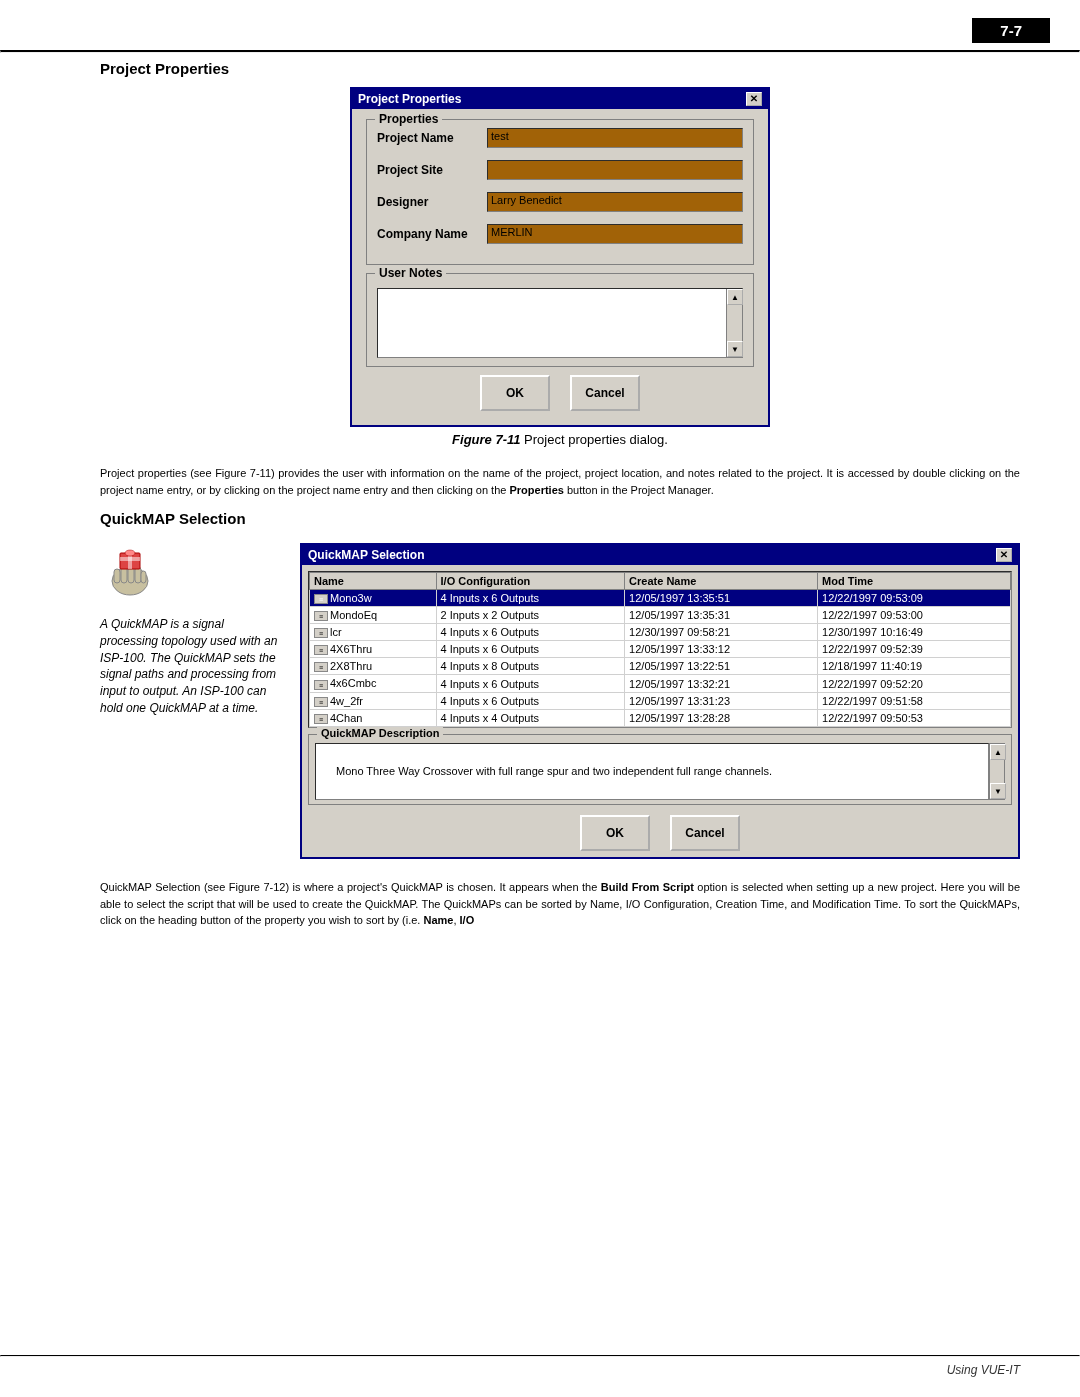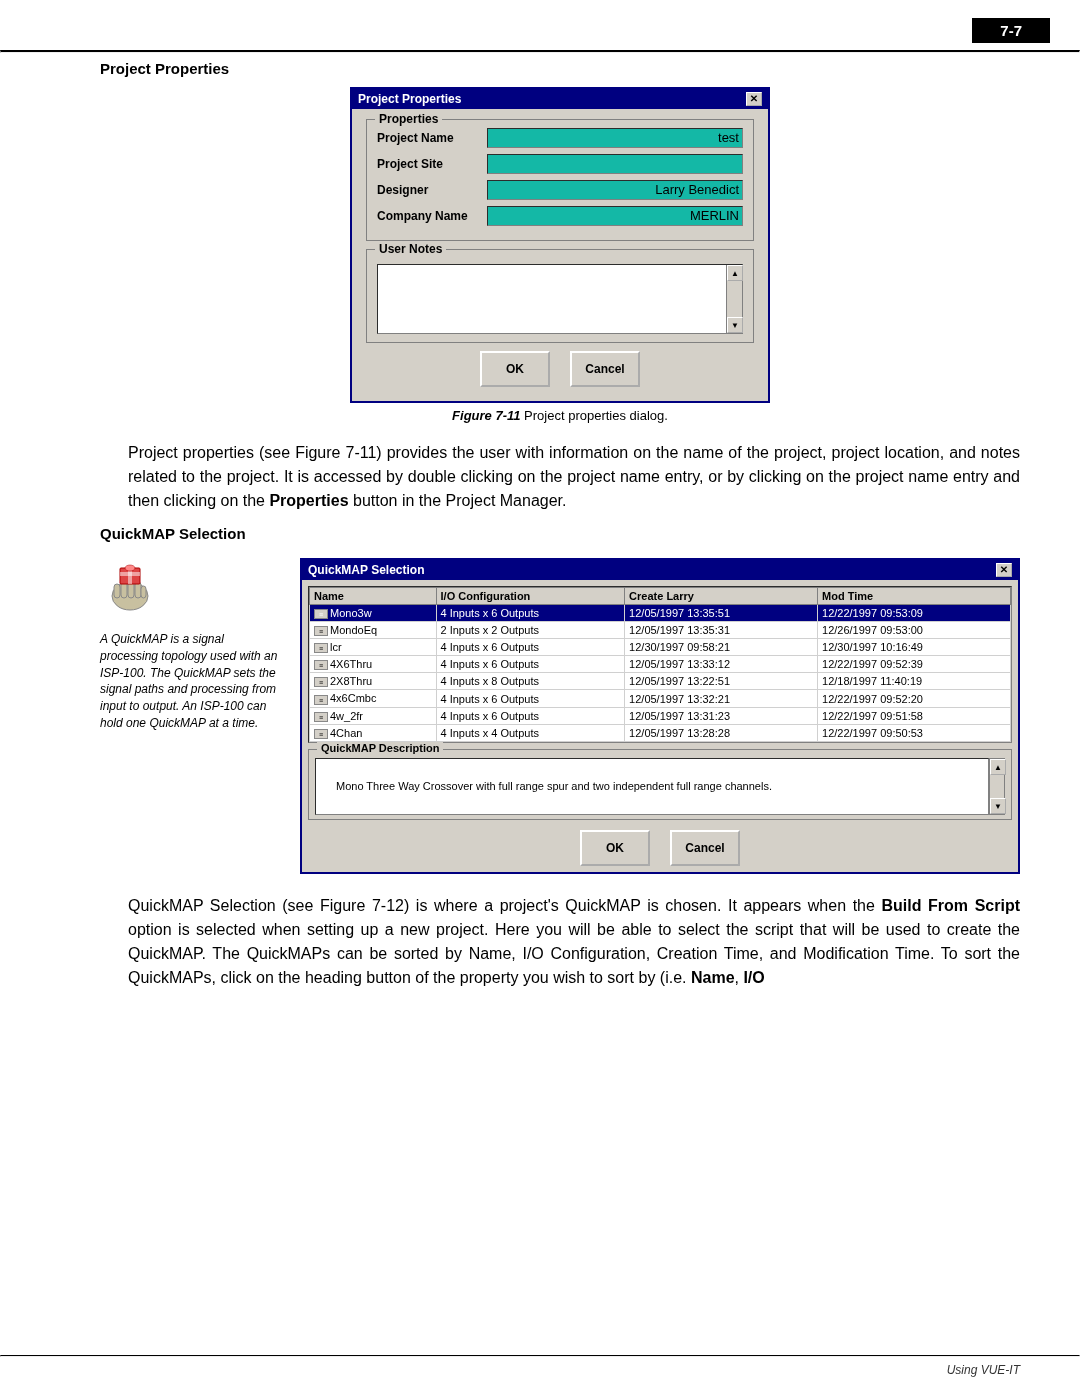--- a/index.html
+++ b/index.html
@@ -106,38 +106,37 @@
       left: 8px;
       background: #d4d0c8;
       padding: 0 4px;
       font-weight: bold;
       font-size: 12px;
     }
 
     .dialog-field-row {
       display: flex;
       align-items: center;
-      margin-bottom: 6px;
+      margin-bottom: 12px;
     }
 
     .dialog-field-label {
       font-weight: bold;
       font-size: 12px;
       width: 110px;
       flex-shrink: 0;
     }
 
     .dialog-field-input {
-      background: #14b8a6;
+      background: #a16207;
       border: 1px inset #808080;
       height: 20px;
       flex: 1;
       padding: 1px 3px;
-      font-size: 13px;
-      text-align: right;
+      font-size: 11px;
     }
 
     .notes-wrapper {
       position: relative;
       margin-top: 6px;
     }
 
     .notes-textarea-container {
       border: 1px inset #808080;
       background: #fff;
@@ -173,25 +172,24 @@
       margin-bottom: 10px;
     }
 
     .figure-caption em {
       font-style: italic;
       font-weight: bold;
     }
 
     
     .body-text {
-      font-size: 16px;
+      font-size: 11px;
       line-height: 1.5;
       margin-bottom: 12px;
       text-align: justify;
-      margin-left: 28px;
     }
 
     .body-text strong {
       font-weight: bold;
     }
 
     
     .quickmap-section {
       margin-top: 16px;
       display: flex;
@@ -466,36 +464,36 @@
             <span>QuickMAP Selection</span>
             <div class="dialog-titlebar-close">✕</div>
           </div>
 
           <div class="quickmap-table-container">
             <table class="quickmap-table">
               <thead>
                 <tr>
                   <th>Name</th>
                   <th>I/O Configuration</th>
-                  <th>Create Larry</th>
+                  <th>Create Name</th>
                   <th>Mod Time</th>
                 </tr>
               </thead>
               <tbody id="quickmap-tbody">
               <tr class="selected">
                     <td><span class="row-icon">≡</span>Mono3w</td>
                     <td>4 Inputs x 6 Outputs</td>
                     <td>12/05/1997 13:35:51</td>
                     <td>12/22/1997 09:53:09</td>
                   </tr>
                   <tr>
                     <td><span class="row-icon">≡</span>MondoEq</td>
                     <td>2 Inputs x 2 Outputs</td>
                     <td>12/05/1997 13:35:31</td>
-                    <td>12/26/1997 09:53:00</td>
+                    <td>12/22/1997 09:53:00</td>
                   </tr>
                   <tr>
                     <td><span class="row-icon">≡</span>lcr</td>
                     <td>4 Inputs x 6 Outputs</td>
                     <td>12/30/1997 09:58:21</td>
                     <td>12/30/1997 10:16:49</td>
                   </tr>
                   <tr>
                     <td><span class="row-icon">≡</span>4X6Thru</td>
                     <td>4 Inputs x 6 Outputs</td>

